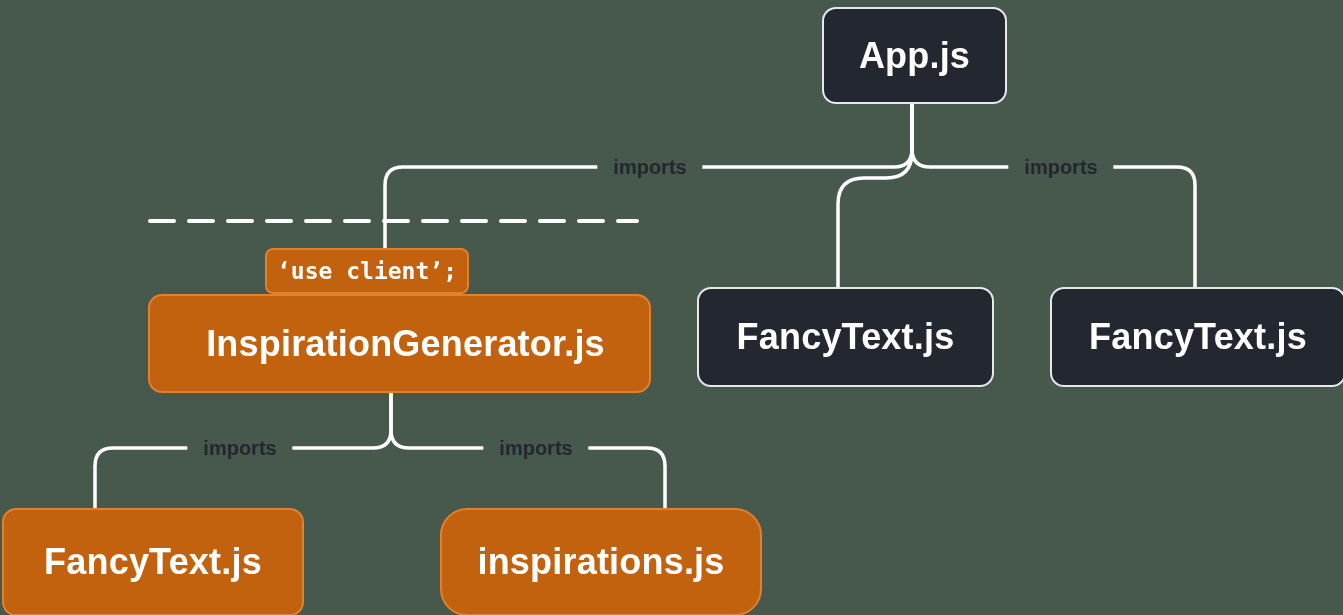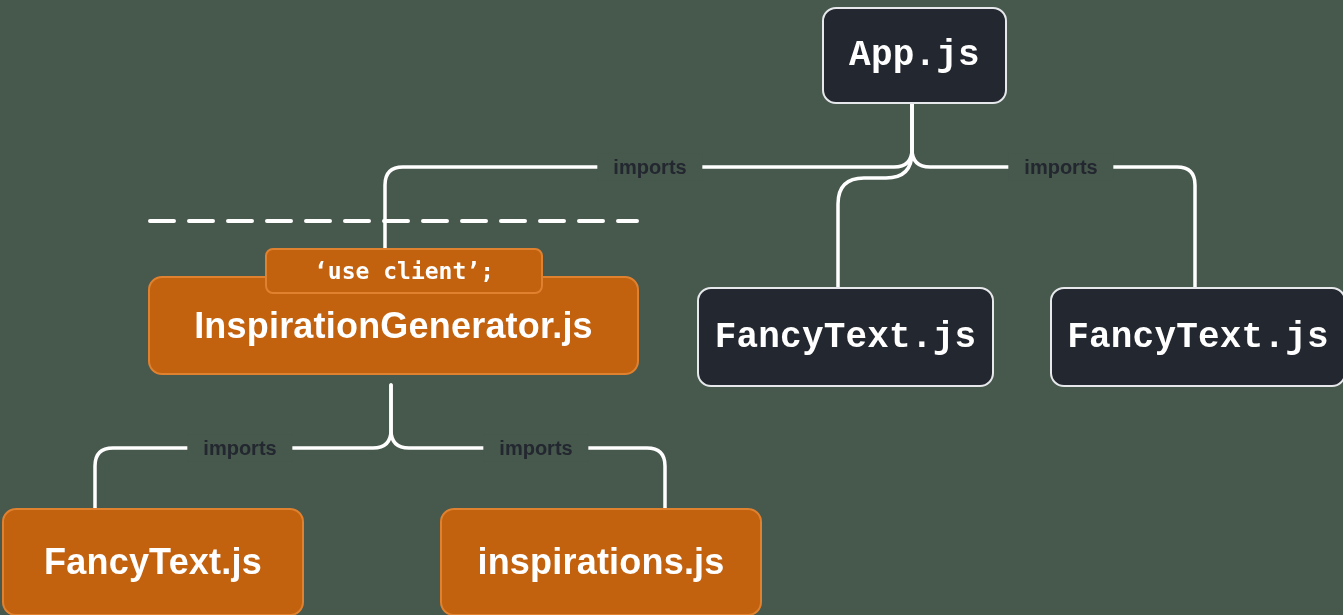--- a/index.html
+++ b/index.html
@@ -35,33 +35,33 @@
   }
   .node{
     position:absolute;z-index:2;
     display:flex;align-items:center;justify-content:center;
     border-radius:14px;
     color:var(--node-text);
     font-size:36px;font-weight:600;
     letter-spacing:0.2px;
     white-space:nowrap;
   }
-  .server{background:var(--server-fill);border:2.5px solid var(--server-border);font-family:Liberation Mono, monospace;}
+  .server{background:var(--server-fill);border:2.5px solid var(--server-border);}
   .client{background:var(--client-fill);border:2.5px solid var(--client-border);}
 
   .node-app{left:822px;top:7px;width:181px;height:93px;}
-  .node-ig{left:148px;top:276px;width:487px;height:95px;}
+  .node-ig{left:148px;top:294px;width:487px;height:95px;padding-left:12px;}
   .node-fancy-server{left:697px;top:287px;width:293px;height:96px;}
   .node-copyright{left:1050px;top:287px;width:292px;height:96px;}
   .node-fancy-client{left:2px;top:508px;width:298px;height:104px;}
-  .node-inspirations{left:440px;top:508px;width:318px;height:104px;}
+  .node-inspirations{left:440px;top:508px;width:318px;height:104px;border-radius:27px;}
 
   .use-client-badge{
     position:absolute;z-index:3;
-    left:265px;top:248px;width:278px;height:46px;
+    left:265px;top:248px;width:204px;height:46px;
     background:var(--client-fill);
     border:2.5px solid var(--client-border);
     border-radius:8px;
     display:flex;align-items:center;justify-content:center;
     box-sizing:border-box;
     font-family:"DejaVu Sans Mono", monospace;
     font-size:23px;font-weight:600;
     color:var(--node-text);
     white-space:nowrap;
   }

